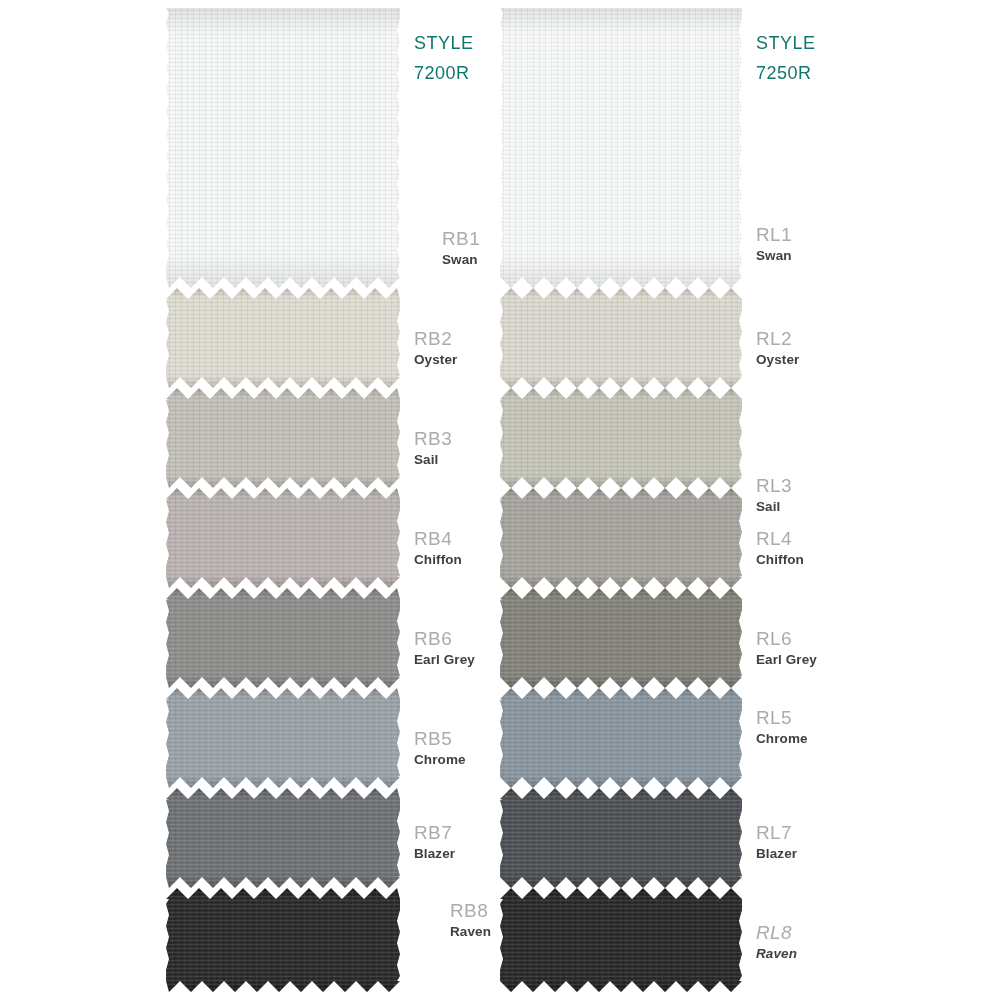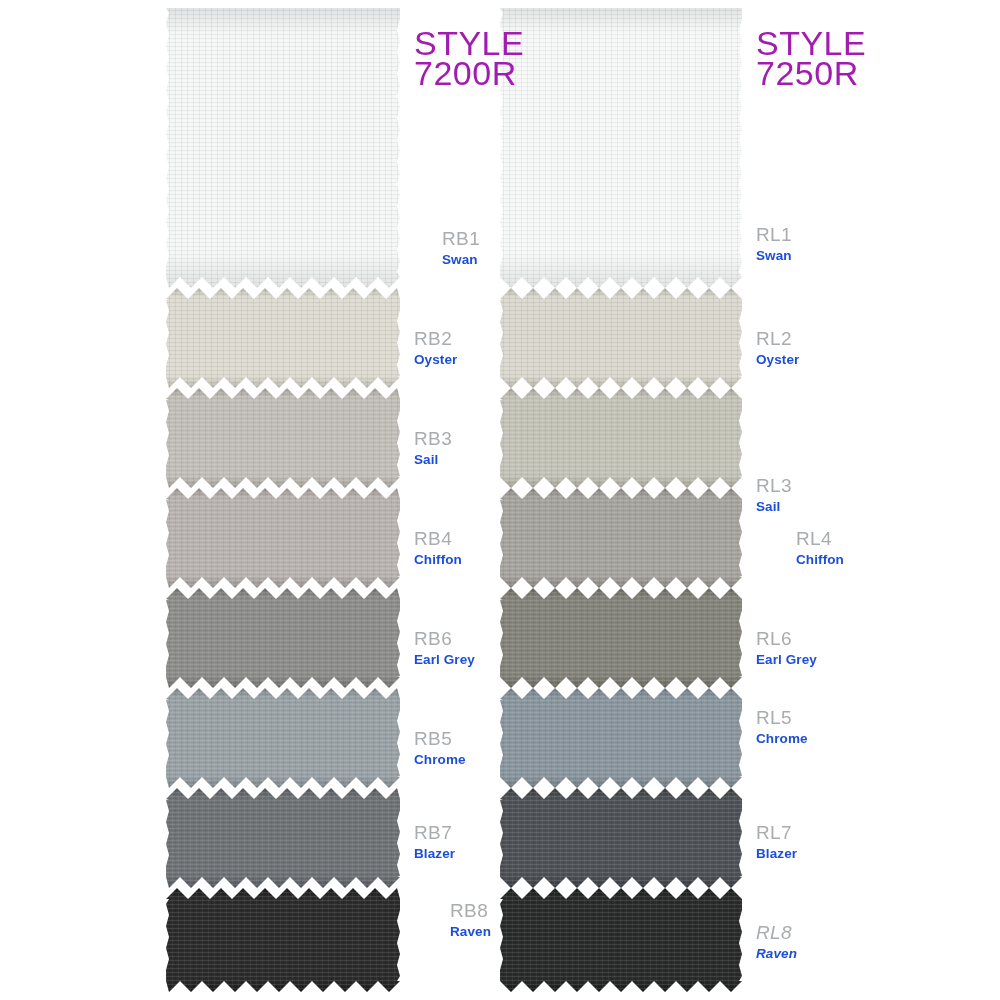--- a/index.html
+++ b/index.html
@@ -18,38 +18,38 @@
 
   
   .labels{position:absolute;top:0;height:1000px;width:160px;}
   .labels-left{left:400px;}
   .labels-right{left:742px;}
 
   .style-head{
     position:absolute;
     left:14px;
     top:28px;
-    color:#a21caf;
-    font-size:34px;
+    color:#0f766e;
+    font-size:18px;
     line-height:30px;
     letter-spacing:0.5px;
     font-weight:400;
     white-space:pre;
   }
 
   .label-row{position:absolute;left:14px;width:150px;}
   .code{
     color:#a9acae;
     font-size:19px;
     line-height:21px;
     font-weight:400;
     letter-spacing:0.4px;
   }
   .name{
-    color:#1d4ed8;
+    color:#404040;
     font-size:13.5px;
     line-height:16px;
     font-weight:bold;
     margin-top:3px;
     letter-spacing:0.1px;
   }
 
   
   .swatch{
     position:absolute;
@@ -2656,21 +2656,21 @@
         <div class="name">Swan</div>
       </div>
       <div class="label-row" style="top: 328px;">
         <div class="code">RL2</div>
         <div class="name">Oyster</div>
       </div>
       <div class="label-row" style="top: 428px; margin-top: 47px;">
         <div class="code">RL3</div>
         <div class="name">Sail</div>
       </div>
-      <div class="label-row" style="top: 528px; margin-left: 40px;">
+      <div class="label-row" style="top: 528px;">
         <div class="code">RL4</div>
         <div class="name">Chiffon</div>
       </div>
       <div class="label-row" style="top: 628px;">
         <div class="code">RL6</div>
         <div class="name">Earl Grey</div>
       </div>
       <div class="label-row" style="top: 707px;">
         <div class="code">RL5</div>
         <div class="name">Chrome</div>

